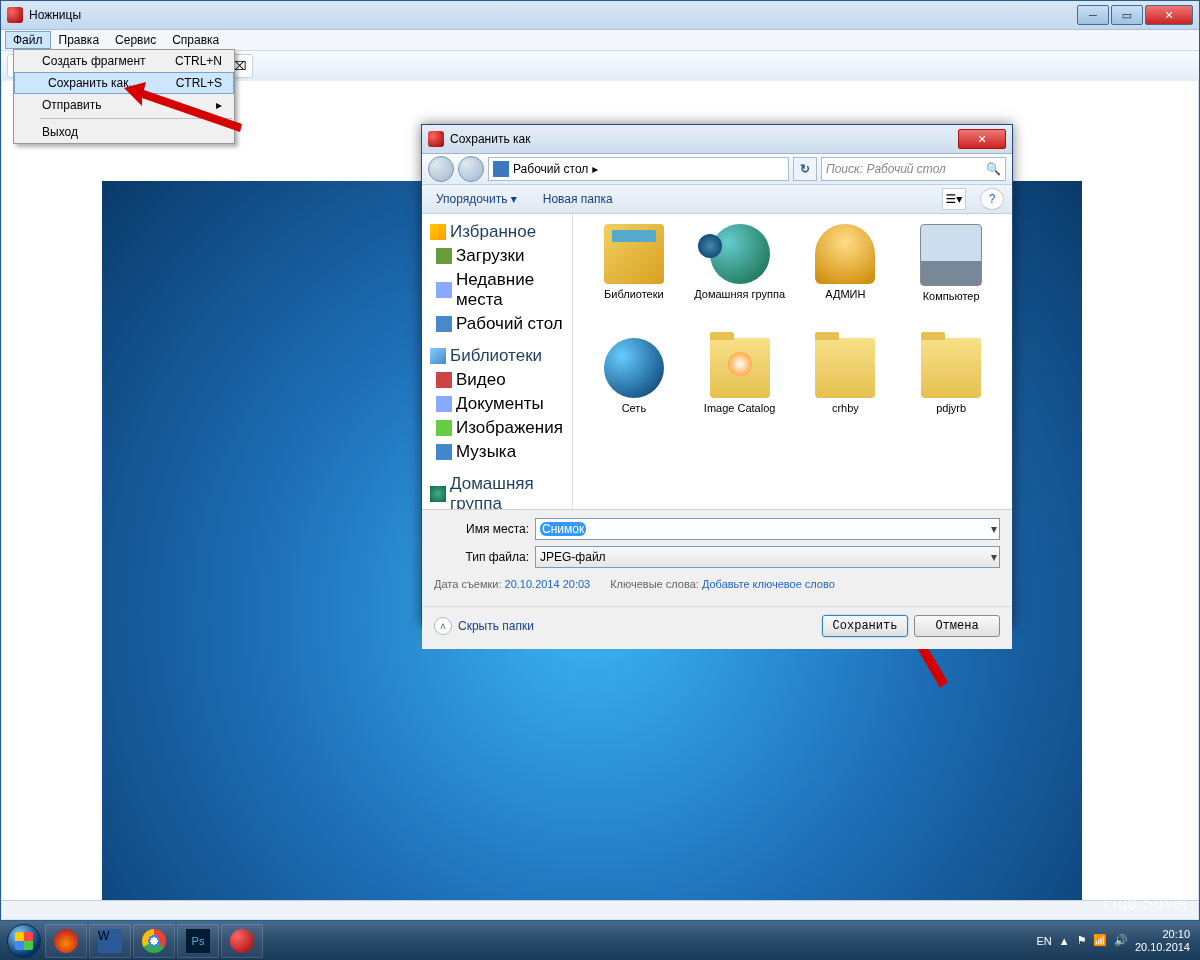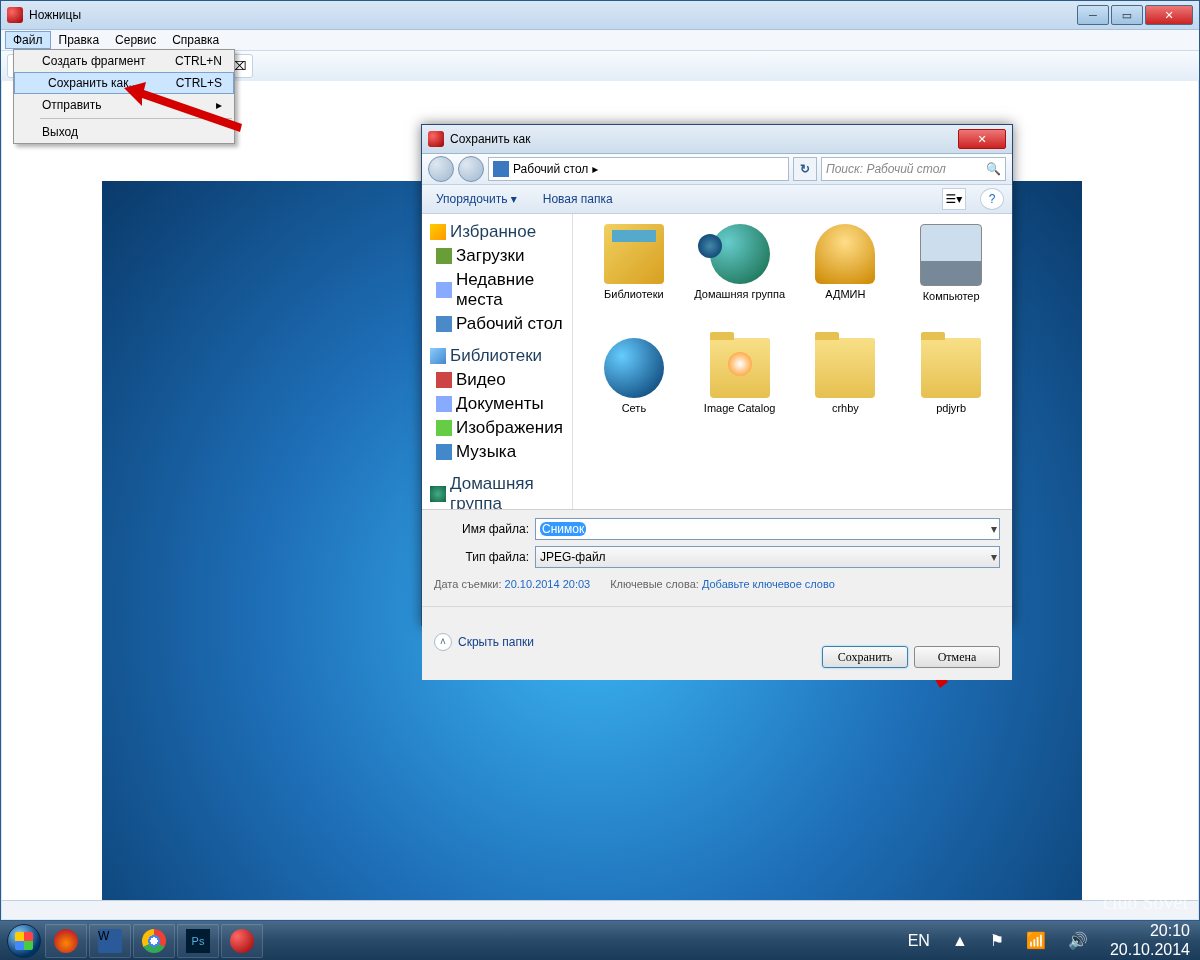--- a/index.html
+++ b/index.html
@@ -73,34 +73,34 @@
 .frow .fcombo{flex:1;height:20px;border:1px solid #7a9ac0;background:#fff;padding:0 4px;display:flex;align-items:center;position:relative;}
 .frow .fcombo .cval{color:#000;}
 .frow .fcombo .sel{background:#3399ff;color:#fff;padding:0 2px;border-radius:6px;}
 .frow .fcombo .dd{position:absolute;right:2px;color:#444;}
 .metarow{display:flex;padding:4px 0 8px 0;gap:20px;color:#656565;font-size:11px;}
 .metarow .mval{color:#1e66c4;}
 .dactions{display:flex;align-items:center;padding:8px 12px 12px 12px;border-top:1px solid #d8d8d8;background:#f0f0f0;}
 .dactions .hide{display:flex;align-items:center;gap:6px;color:#15428b;cursor:default;}
 .dactions .hide .chev{width:16px;height:16px;border:1px solid #abc;border-radius:50%;background:#fff;display:flex;align-items:center;justify-content:center;color:#468;font-size:10px;}
 .dactions .spacer{flex:1;}
-.dactions button{width:86px;height:22px;border:1px solid #8a8a8a;background:linear-gradient(to bottom,#fafafa,#e0e0e0);border-radius:3px;cursor:default;font-family:Liberation Serif, serif;font-size:12px;margin-top:31px;}
+.dactions button{width:86px;height:22px;border:1px solid #8a8a8a;background:linear-gradient(to bottom,#fafafa,#e0e0e0);border-radius:3px;cursor:default;font-family:Liberation Mono, monospace;font-size:12px;}
 .dactions button.def{border:1px solid #3c7fb1;box-shadow:0 0 2px #6cf;}
 .taskbar{position:absolute;left:0;bottom:0;width:1200px;height:39px;background:linear-gradient(to bottom,#4a6a8a 0%,#2a4a6a 50%,#1a3a5a 100%);display:flex;align-items:center;padding:0 4px;box-sizing:border-box;}
 .startbtn{width:40px;height:39px;display:flex;align-items:center;justify-content:center;}
 .orb{width:32px;height:32px;border-radius:50%;background:radial-gradient(circle at 35% 30%,#8cf 0%,#036 70%);border:1px solid #0a2a4a;position:relative;}
 .orb::after{content:"";position:absolute;left:7px;top:7px;width:18px;height:18px;background:conic-gradient(#f44 0 90deg,#4c4 90deg 180deg,#48f 180deg 270deg,#fc0 270deg 360deg);border-radius:2px;}
 .tbitem{width:40px;height:32px;margin:0 1px;border:1px solid rgba(255,255,255,0.15);border-radius:2px;background:rgba(255,255,255,0.05);display:flex;align-items:center;justify-content:center;}
 .tbitem .ico{width:24px;height:24px;}
 .ico.ff{background:radial-gradient(circle at 50% 60%,#f80,#a03);border-radius:50%;}
 .ico.word{background:#2a5a9a;border-radius:2px;}
 .ico.chr{background:radial-gradient(circle at 50% 50%,#fff 0 22%,#4285f4 22% 35%,transparent 35%),conic-gradient(#ea4335 0 120deg,#34a853 120deg 240deg,#fbbc05 240deg 360deg);border-radius:50%;}
 .ico.ps{background:#001c33;color:#5ad;font-weight:normal;font-size:11px;display:flex;align-items:center;justify-content:center;}
 .ico.snip{background:radial-gradient(circle at 30% 30%,#f66,#900);border-radius:50%;}
-.tray{margin-left:auto;display:flex;align-items:center;gap:22px;color:#fff;font-size:16px;padding-right:6px;}
+.tray{margin-left:auto;display:flex;align-items:center;gap:7px;color:#fff;font-size:11px;padding-right:6px;}
 .tray .clock{text-align:right;line-height:1.15;}
 .statusbar{position:absolute;left:1px;right:1px;bottom:1px;height:18px;background:#f0f4f8;border-top:1px solid #c0d0e0;}
 .watermark{position:absolute;right:12px;bottom:46px;color:rgba(255,255,255,0.6);font-family:cursive;font-size:20px;z-index:3;}
 </style>
 </head>
 <body>
 
 <div class="win">
   <div class="titlebar">
     <div class="ticon"></div>
@@ -259,21 +259,21 @@
           <span>crhby</span>
         </div>
       <div class="fitem">
           <div class="ficon folder"></div>
           <span>pdjyrb</span>
         </div>
     </div>
   </div>
   <div class="bottomform">
     <div class="frow">
-      <div class="flbl">Имя файла:</div>
+      <div class="flbl">Имя места:</div>
       <div class="fcombo">
           <span class="cval sel">Снимок</span>
           <span class="dd">▾</span>
         </div>
     </div>
     <div class="frow">
       <div class="flbl">Тип файла:</div>
       <div class="fcombo" style="background:linear-gradient(to bottom,#fafafa,#e6e6e6);">
           <span class="cval">JPEG-файл</span>
           <span class="dd">▾</span>

